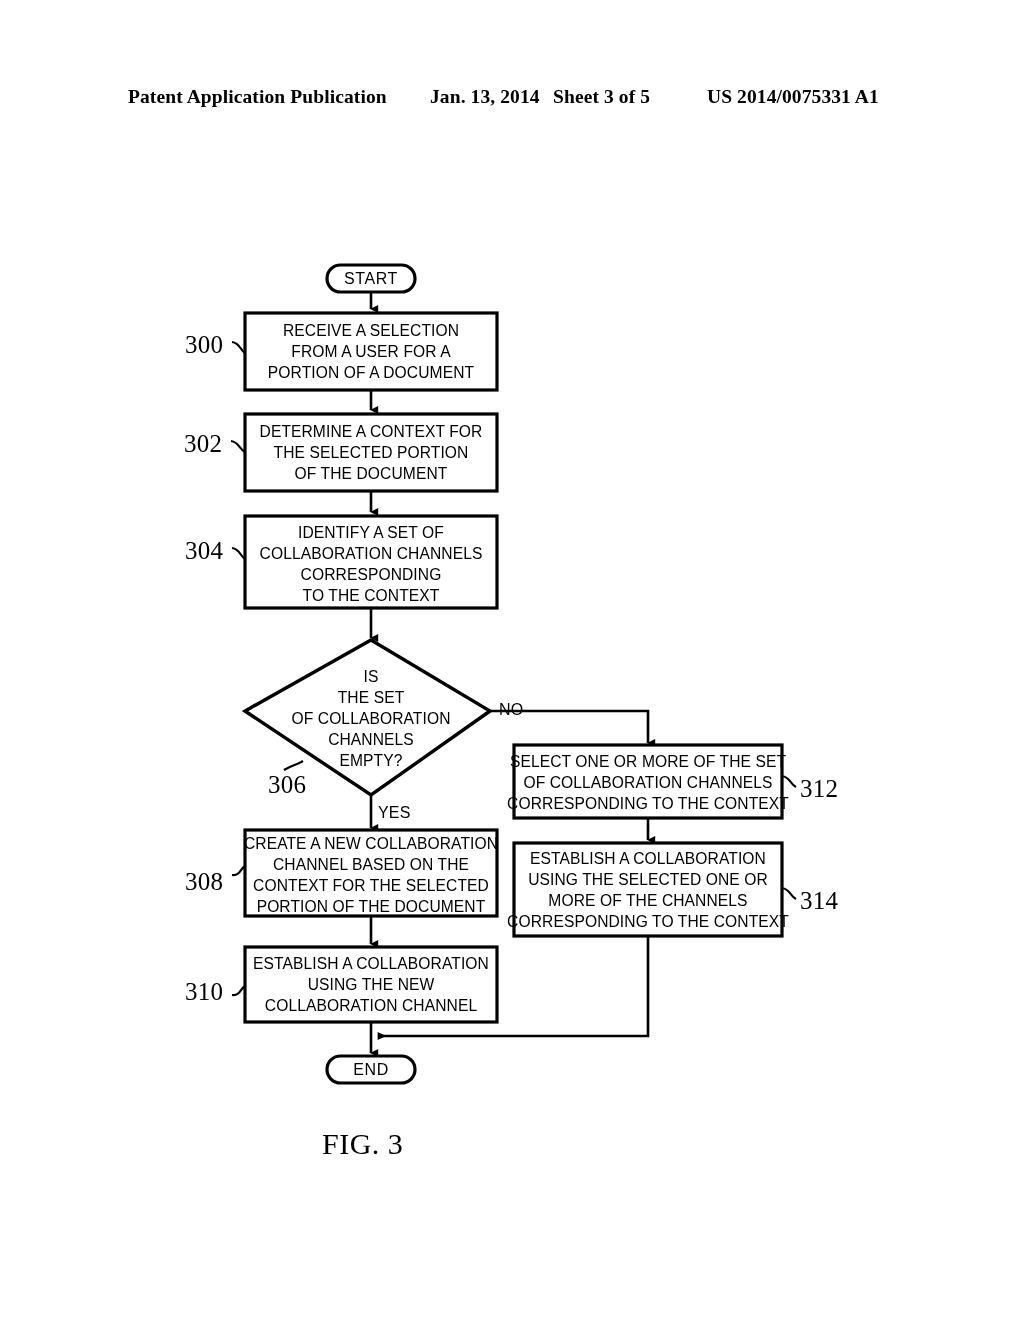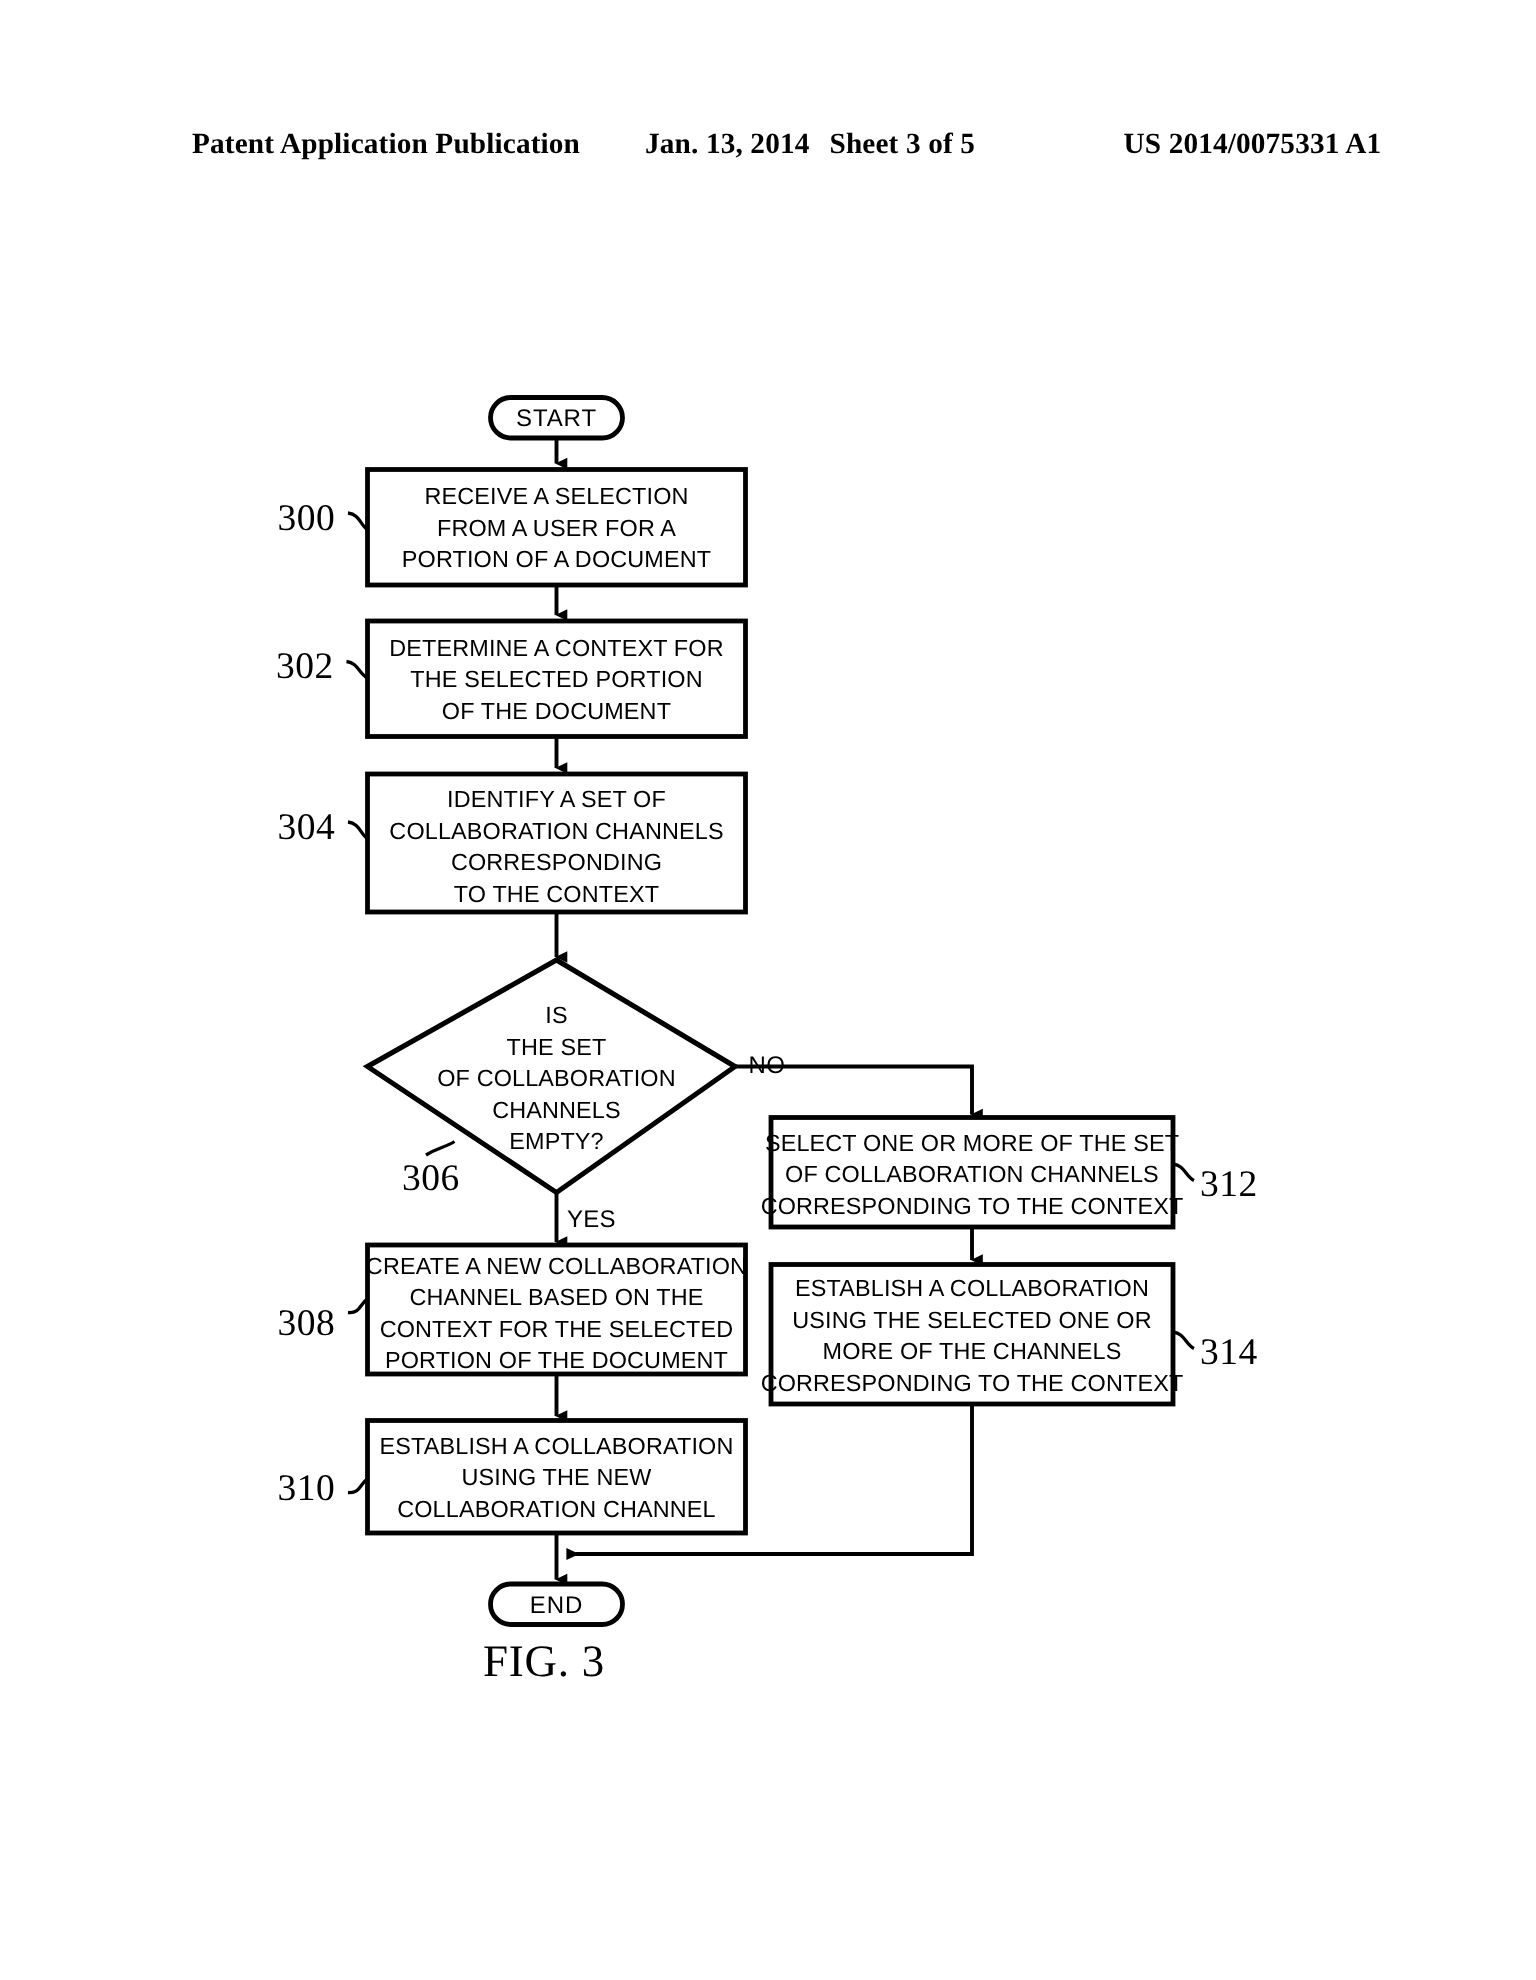--- a/index.html
+++ b/index.html
@@ -34,27 +34,27 @@
     letter-spacing: 0.1px;
     white-space: nowrap;
   }
   .pub-header .seg {
     position: absolute;
     top: 0;
   }
   .hdr-pub   { left: 128px; }
   .hdr-date  { left: 430px; }
   .hdr-sheet { left: 553px; }
-  .hdr-num   { left: 749px; }
+  .hdr-num   { left: 707px; }
 
   
   .fig-caption {
     position: absolute;
     left: 322px;
-    top: 1091px;
+    top: 1127px;
     font-family: "Liberation Serif", serif;
     font-size: 30px;
     font-weight: normal;
     letter-spacing: 0.5px;
   }
 
   
   #flow {
     position: absolute;
     left: 0;

